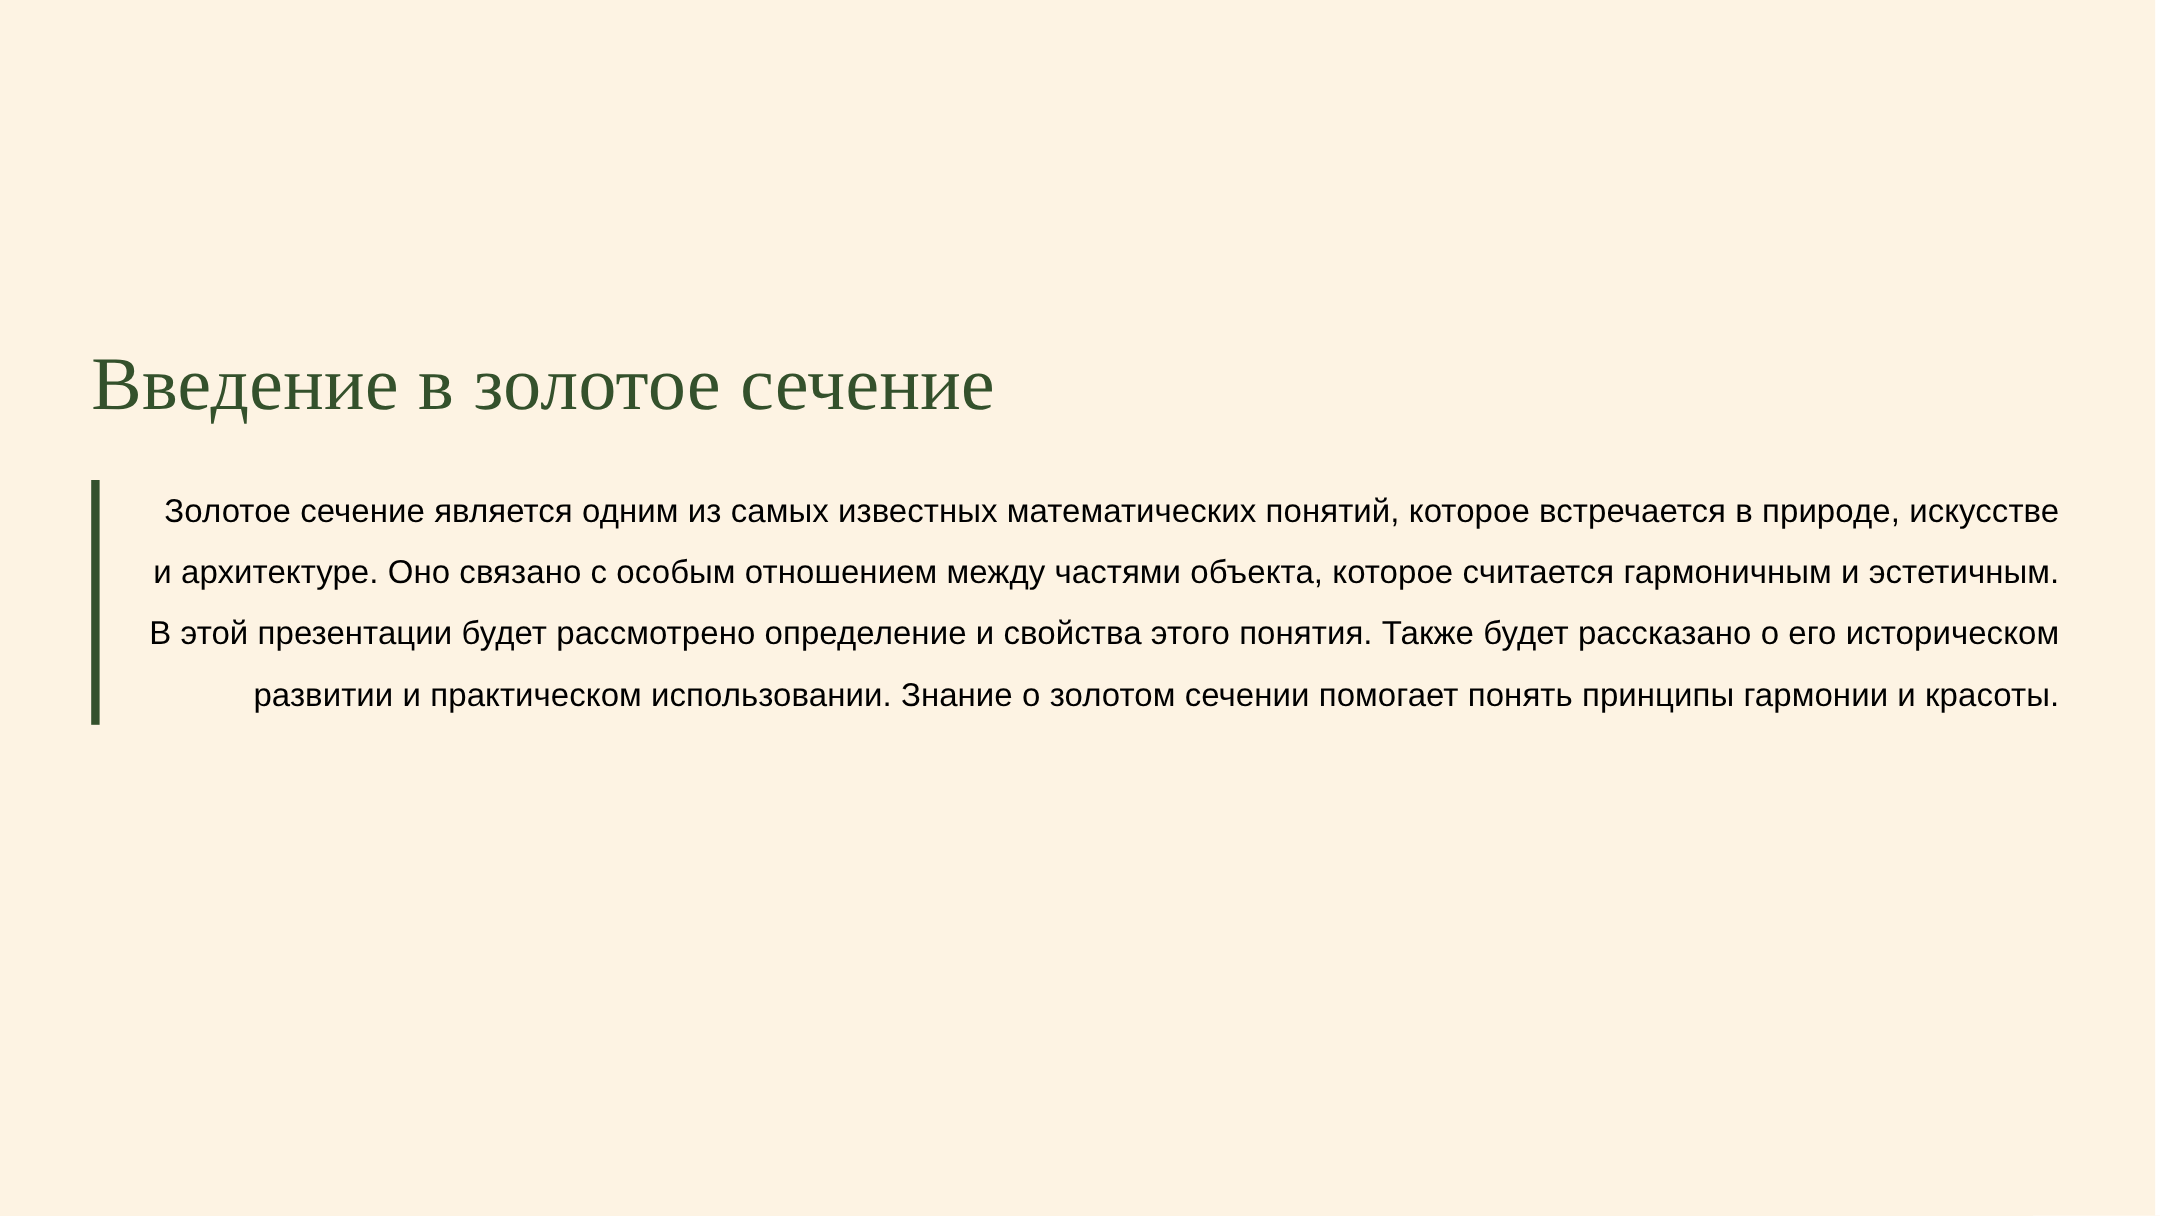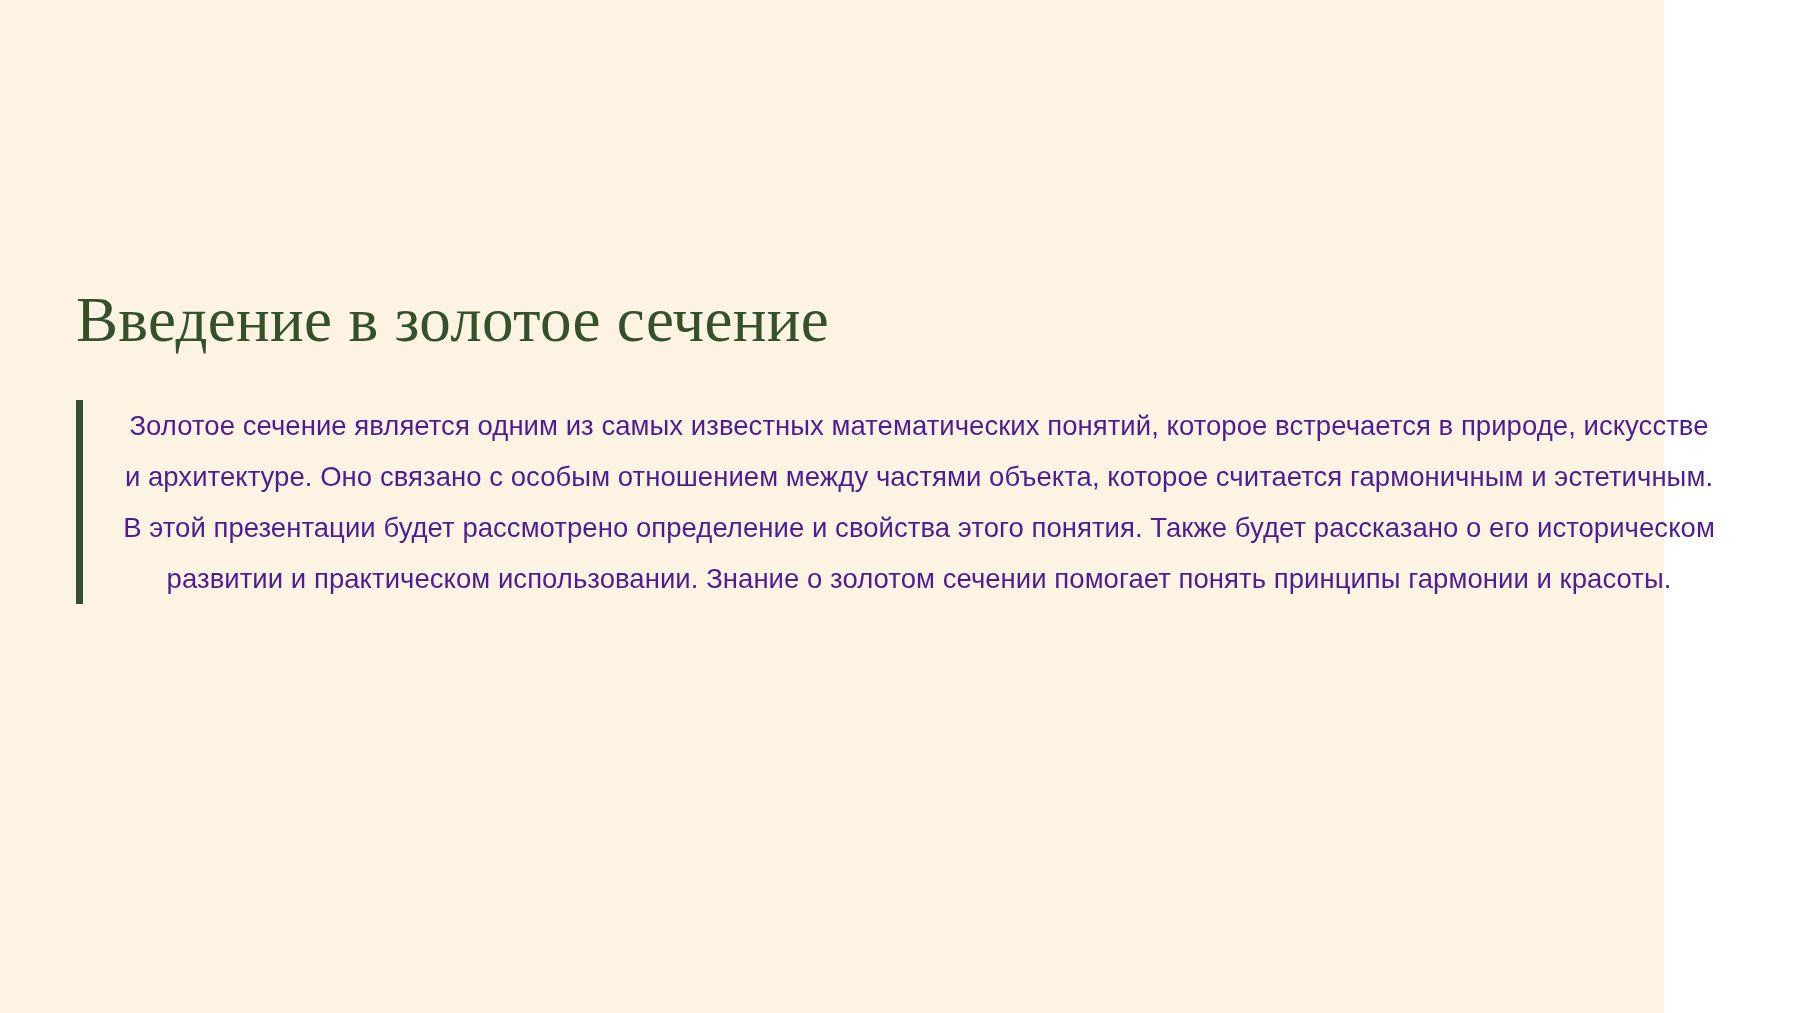--- a/index.html
+++ b/index.html
@@ -11,21 +11,21 @@
   body {
     width: 1800px;
     height: 1013px;
     overflow: hidden;
     font-family: "Liberation Sans", sans-serif;
   }
 
   .slide {
     position: relative;
     box-sizing: border-box;
-    width: 1664px;
+    width: 1796px;
     height: 1013px;
     background: #fdf3e3;
   }
 
   .slide-content {
     position: absolute;
     left: 76px;
     top: 283px;
     width: 1640px;
   }
@@ -56,23 +56,23 @@
     height: 100%;
     background: #34512c;
   }
 
   .body-paragraph {
     margin: 0;
     font-family: "Liberation Sans Narrow", "Liberation Sans", sans-serif;
     font-size: 27.5px;
     font-weight: 400;
     line-height: 51px;
-    color: #4c1d95;
+    color: #000000;
     letter-spacing: 0.05px;
-    text-align: center;
+    text-align: right;
   }
 </style>
 </head>
 <body>
 
 <div class="slide">
   <div class="slide-content">
 
     <h1 class="slide-title">Введение в золотое сечение</h1>
 

